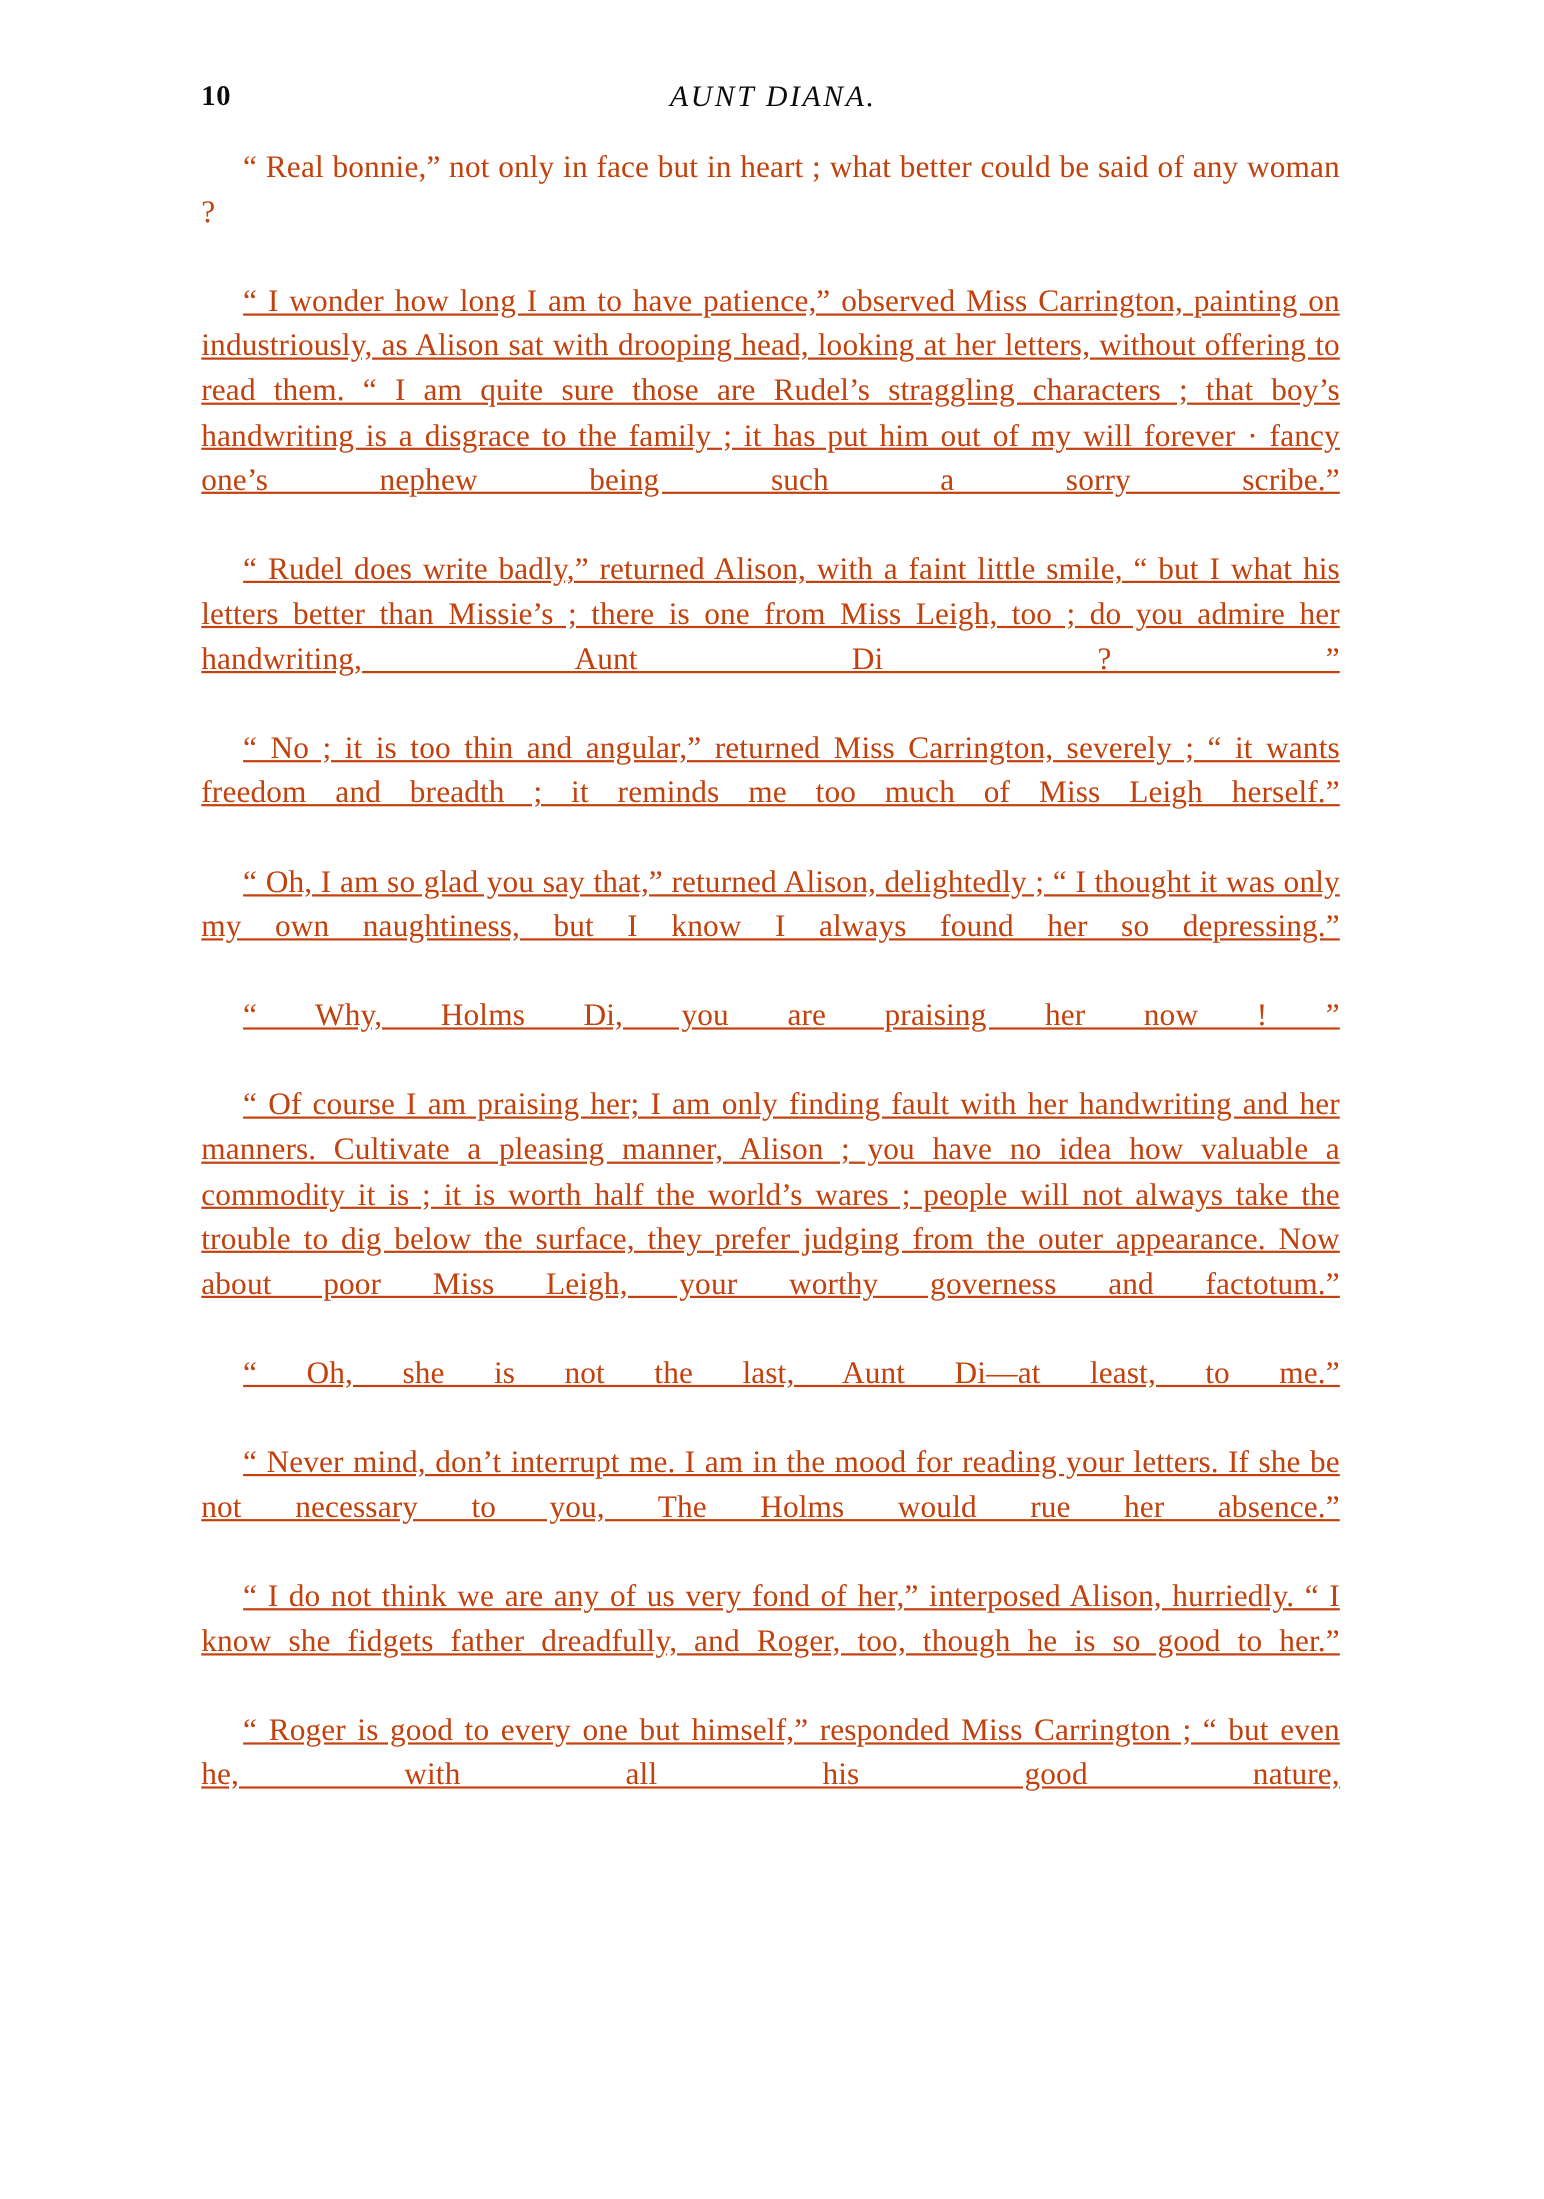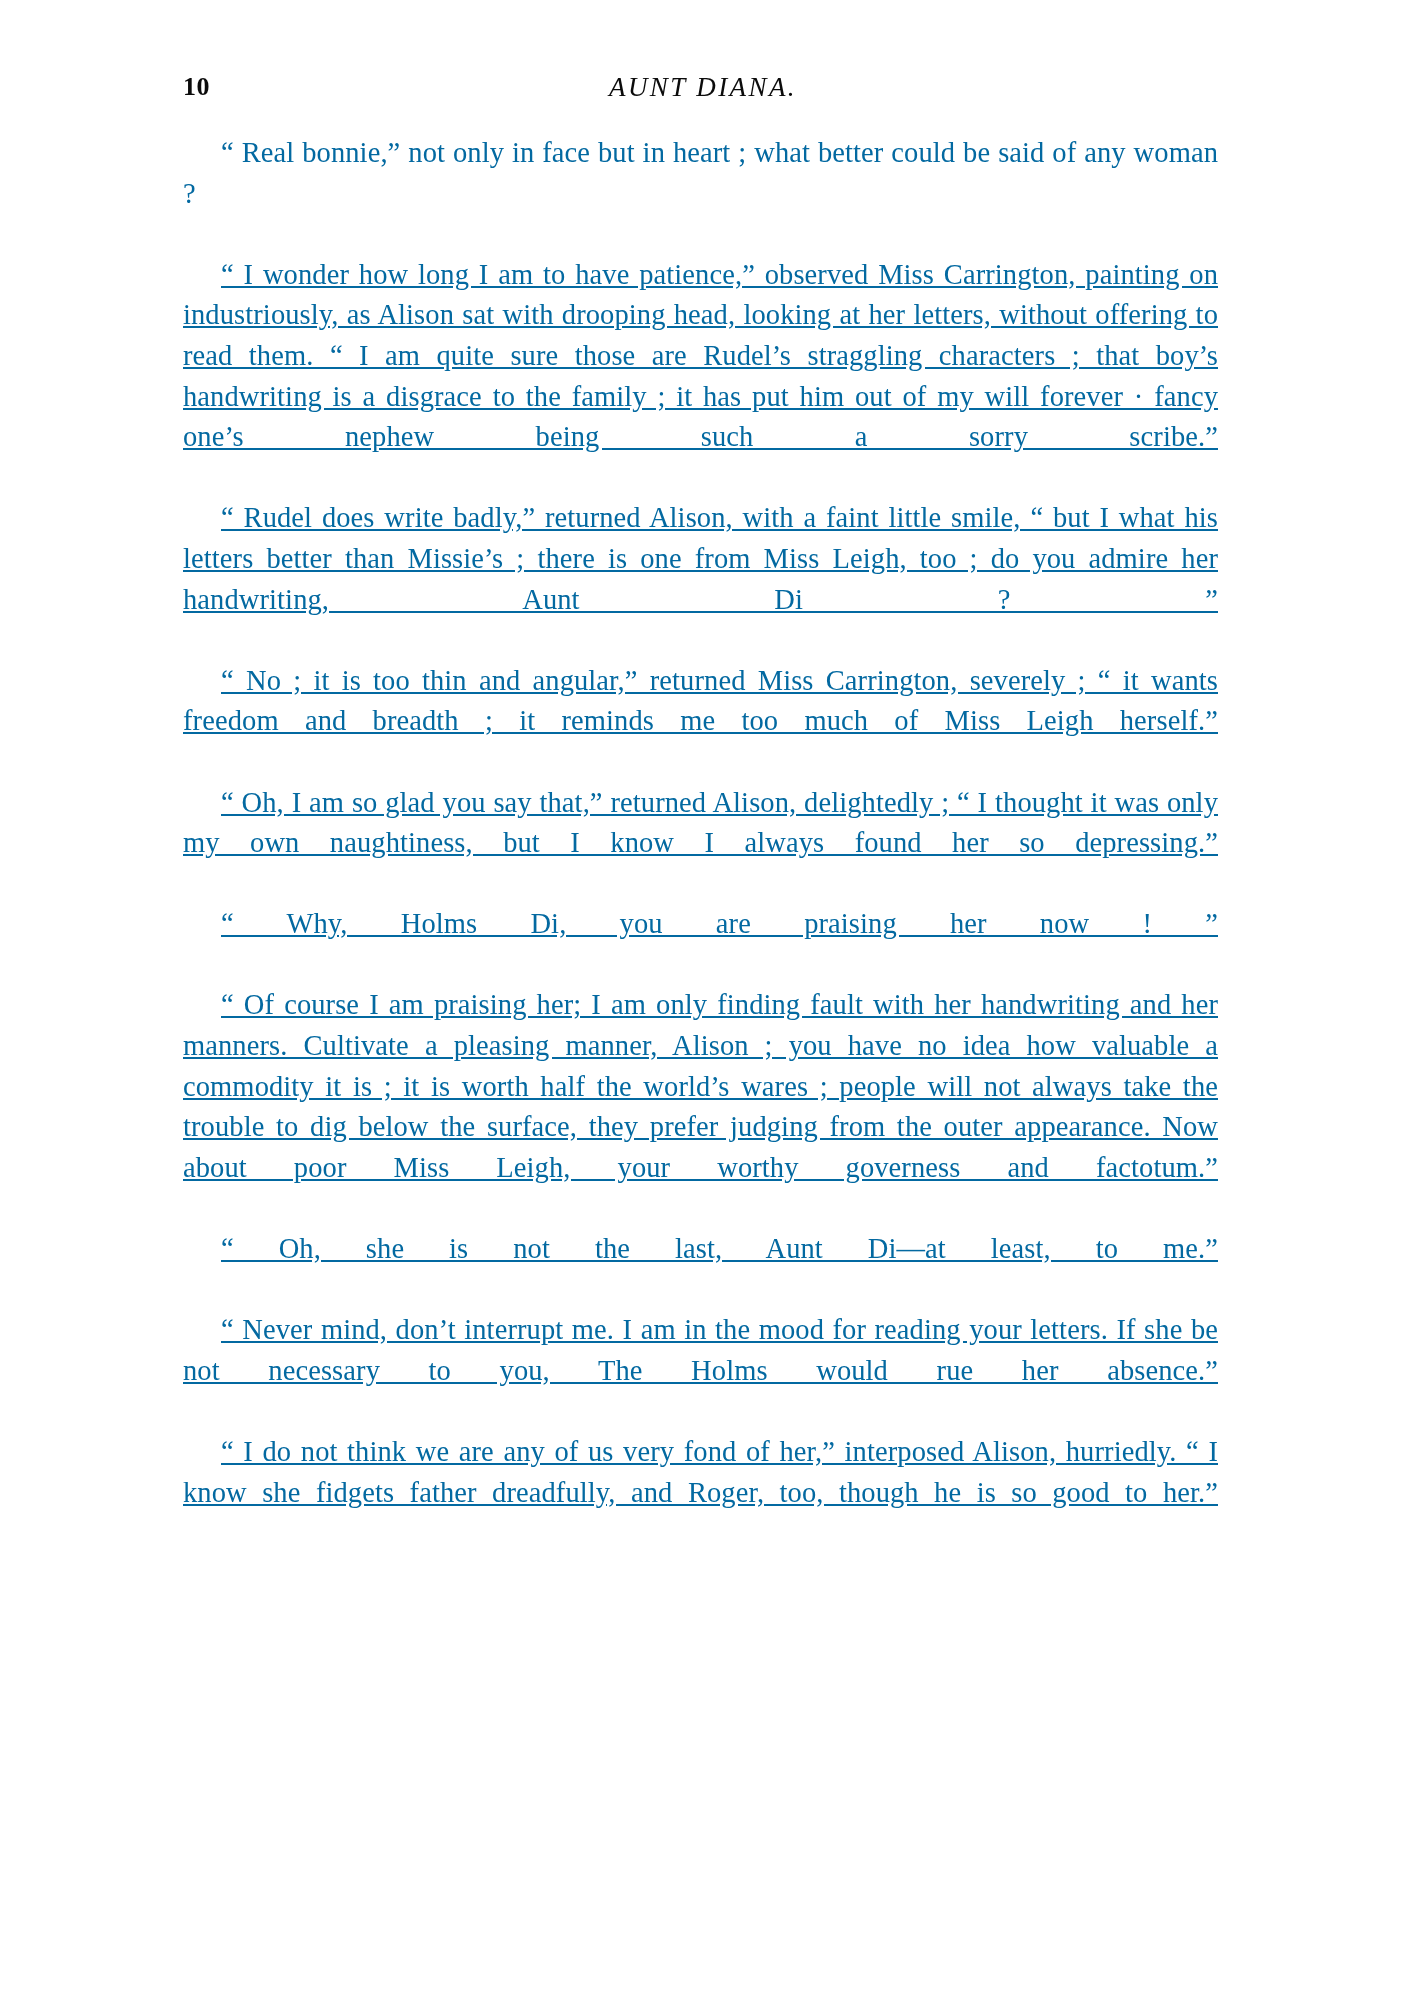--- a/index.html
+++ b/index.html
@@ -59,21 +59,21 @@
     margin: 0;
     padding: 0;
     font-size: 28.5px;
     line-height: 40.6px;
     text-align: justify;
     text-justify: inter-word;
     text-indent: 38px;
     letter-spacing: 0.1px;
     word-spacing: 0.5px;
     
-    color: #0369a1;
+    color: #c2410c;
   }
   
   p.para::after {
     content: "";
     display: inline-block;
     width: 100%;
   }
   .para + .para {
     margin-top: 0;
     text-decoration: underline;
@@ -93,15 +93,16 @@
     <p class="para">“ Real bonnie,” not only in face but in heart ; what better could be said of any woman ?</p>
     <p class="para">“ I wonder how long I am to have patience,” observed Miss Carrington, painting on industriously, as Alison sat with drooping head, looking at her letters, without offering to read them.  “ I am quite sure those are Rudel’s straggling characters ; that boy’s handwriting is a disgrace to the family ; it has put him out of my will forever · fancy one’s nephew being such a sorry scribe.”</p>
     <p class="para">“ Rudel does write badly,” returned Alison, with a faint little smile, “ but I what his letters better than Missie’s ; there is one from Miss Leigh, too ; do you admire her handwriting, Aunt Di ? ”</p>
     <p class="para">“ No ; it is too thin and angular,” returned Miss Carrington, severely ; “ it wants freedom and breadth ; it reminds me too much of Miss Leigh herself.”</p>
     <p class="para">“ Oh, I am so glad you say that,” returned Alison, delightedly ; “ I thought it was only my own naughtiness, but I know I always found her so depressing.”</p>
     <p class="para">“ Why, Holms Di, you are praising her now ! ”</p>
     <p class="para">“ Of course I am praising her; I am only finding fault with her handwriting and her manners.  Cultivate a pleasing manner, Alison ; you have no idea how valuable a commodity it is ; it is worth half the world’s wares ; people will not always take the trouble to dig below the surface, they prefer judging from the outer appearance. Now about poor Miss Leigh, your worthy governess and factotum.”</p>
     <p class="para">“ Oh, she is not the last, Aunt Di—at least, to me.”</p>
     <p class="para">“ Never mind, don’t interrupt me.   I am in the mood for reading your letters.   If she be not necessary to you, The Holms would rue her absence.”</p>
     <p class="para">“ I do not think we are any of us very fond of her,” interposed Alison, hurriedly.   “ I know she fidgets father dreadfully, and Roger, too, though he is so good to her.”</p>
+    <p class="para">“ Roger is good to every one but himself,” responded Miss Carrington ; “ but even he, with all his good nature,</p>
   </div>
 
 </div>
 
 </body></html>

